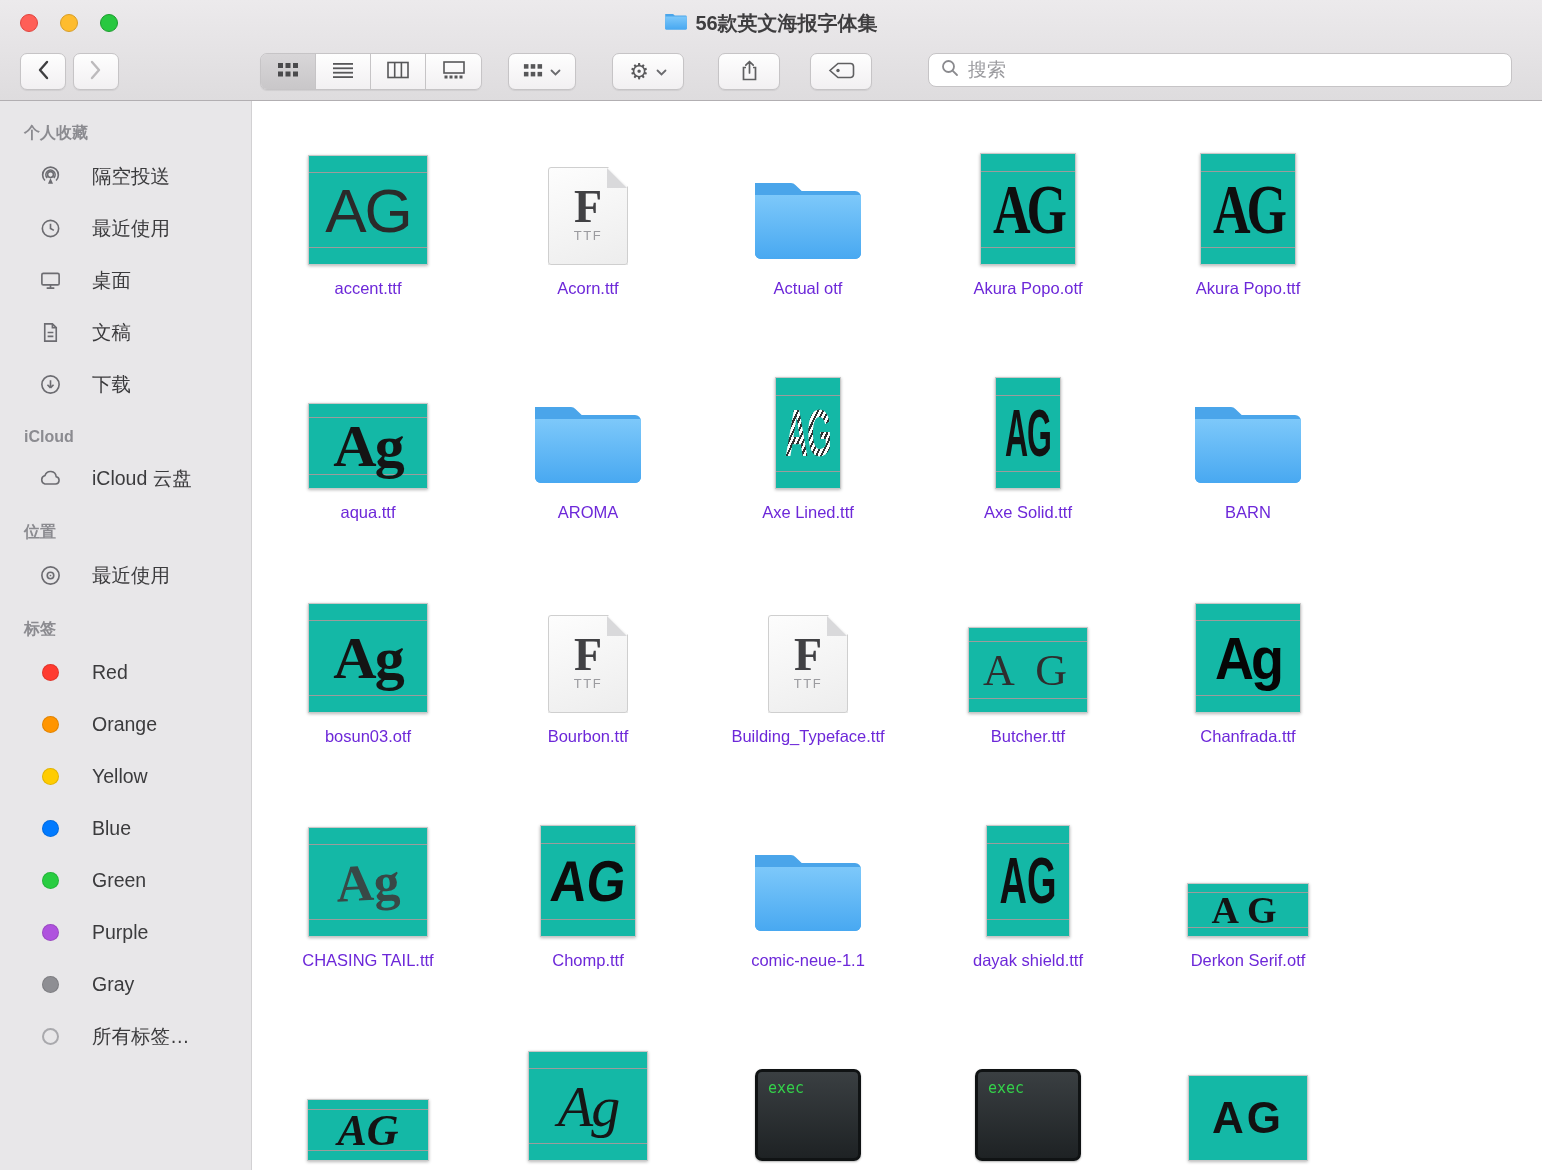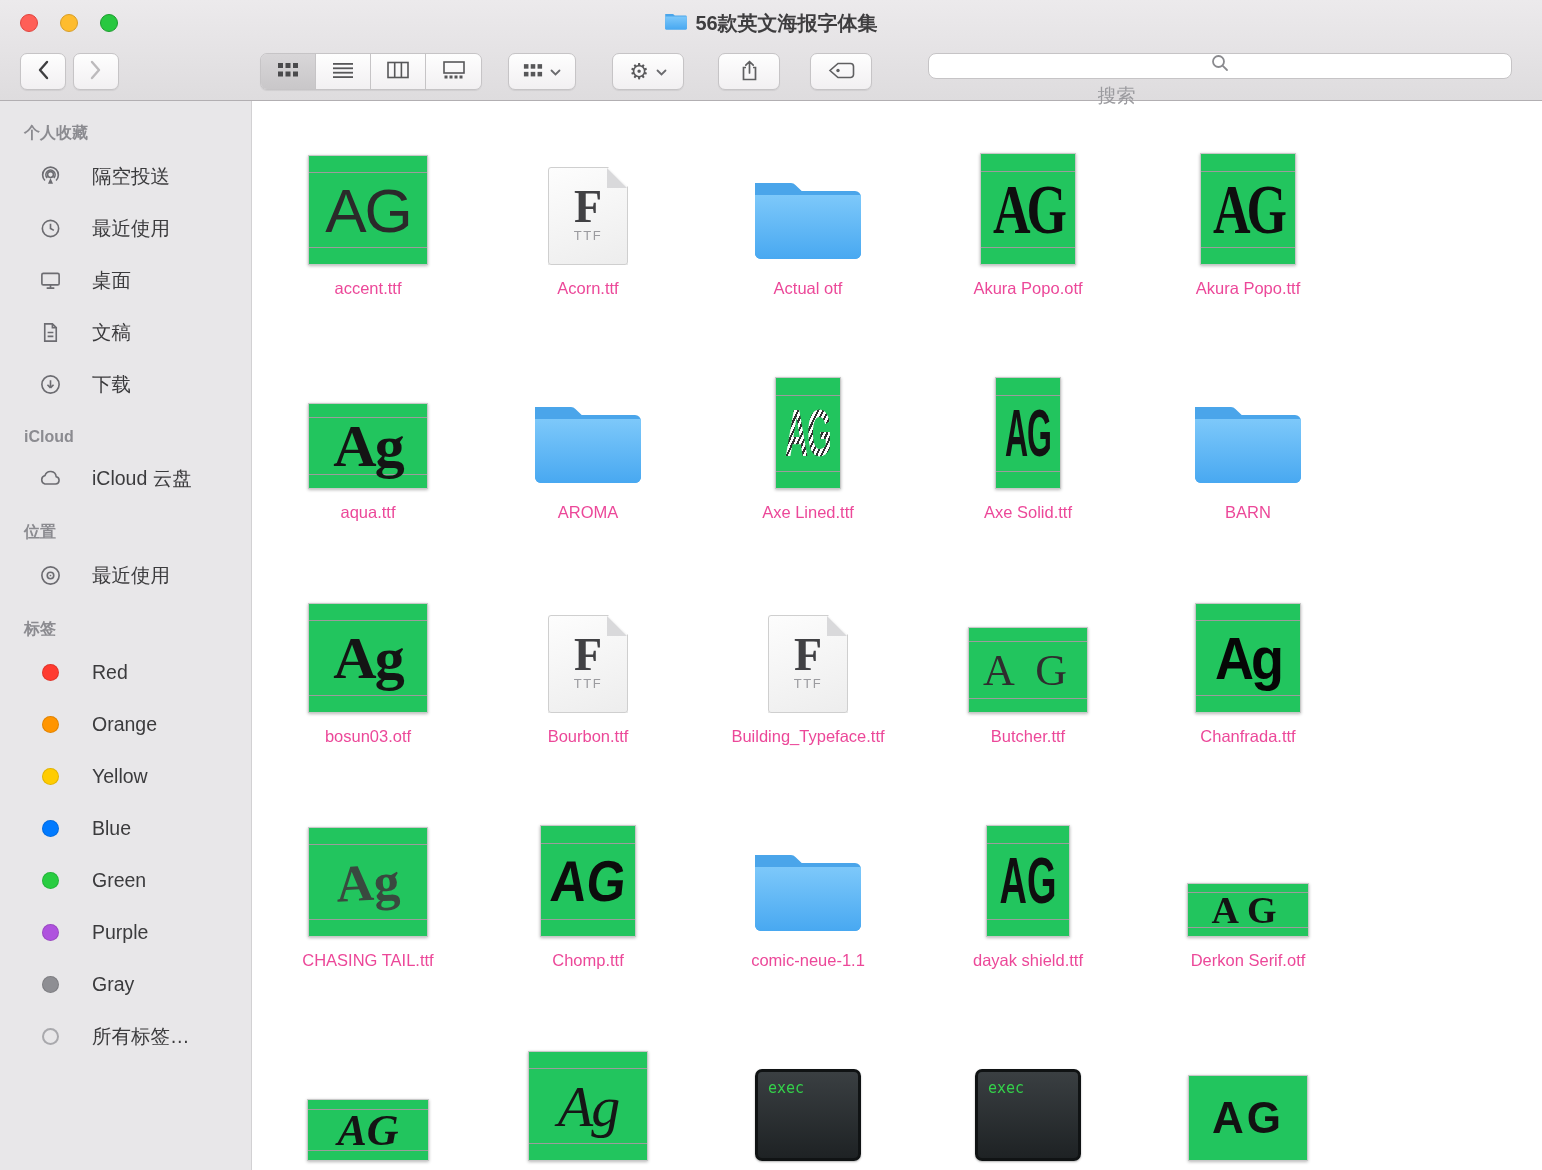--- a/index.html
+++ b/index.html
@@ -28,47 +28,47 @@
          border-radius:7px; overflow:hidden; box-shadow:0 1px 1px rgba(0,0,0,.07); }
   .seg-btn { width:55px; height:100%; border:none; border-right:1px solid #c6c4c6;
              background:linear-gradient(#fefefe,#f2f0f2); display:flex; align-items:center; justify-content:center; }
   .seg-btn:last-child { border-right:none; }
   .seg-btn.selected { background:linear-gradient(#d8d6d8,#c9c7c9); }
   .btn-group  { left:508px; width:68px; }
   .btn-action { left:612px; width:72px; }
   .btn-share  { left:718px; width:62px; }
   .btn-tag    { left:810px; width:62px; }
   .gear-glyph { font-size:22px; color:#59595b; line-height:1; font-family:"DejaVu Sans", sans-serif; }
-  .search { position:absolute; left:928px; right:30px; top:53px; height:26px; border:1px solid #c6c4c6;
-            border-radius:8px; background:#fff; display:flex; align-items:center; padding:0 12px; gap:9px;flex-direction:column; }
+  .search { position:absolute; left:928px; right:30px; top:53px; height:34px; border:1px solid #c6c4c6;
+            border-radius:8px; background:#fff; display:flex; align-items:center; padding:0 12px; gap:9px; }
   .search input { border:none; outline:none; flex:1; font-size:19px; color:#333; background:transparent; font-family:inherit; }
   .search input::placeholder { color:#9a9a9e; }
 
   
   .main { flex:1; display:flex; min-height:0; }
   .sidebar { width:252px; flex:none; background:#e8e7e9; border-right:1px solid #d2d1d3;
              padding-top:16px; overflow:hidden; }
   .sb-section { margin-bottom:12px; }
   .sb-header { color:#8b8b90; font-size:16px; font-weight:700; padding:6px 10px 6px 24px; }
   .sb-item { display:flex; align-items:center; gap:30px; padding-left:38px; height:52px; }
   .sb-icon { width:24px; height:24px; display:flex; align-items:center; justify-content:center; flex:none; }
   .sb-dot { width:17px; height:17px; border-radius:50%; flex:none; margin:0 3px 0 4px;
             box-shadow:inset 0 0 0 1px rgba(0,0,0,.12); }
   .sb-dot.outline { background:transparent !important; box-shadow:inset 0 0 0 2px #a9a9ad; }
   .sb-label { font-size:19.5px; color:#3b3b3d; white-space:nowrap; }
 
   .content { flex:1; background:#fff; overflow:hidden; padding:14px 0 0 6px; }
   .file-grid { display:grid; grid-template-columns:repeat(5,220px); grid-auto-rows:224px; }
   .file-item { display:flex; flex-direction:column; align-items:center; }
   .icon-wrap { height:150px; display:flex; align-items:flex-end; justify-content:center; }
-  .file-label { margin-top:13px; font-size:16.5px; color:#ec4899; text-align:center;
+  .file-label { margin-top:13px; font-size:16.5px; color:#6d28d9; text-align:center;
                 line-height:1.3; max-width:176px; overflow-wrap:break-word; }
 
   
-  .pv { position:relative; background:#22c55e; border:1px solid #c8c8c8; box-shadow:0 1px 3px rgba(0,0,0,.28);
+  .pv { position:relative; background:#14b8a6; border:1px solid #c8c8c8; box-shadow:0 1px 3px rgba(0,0,0,.28);
         display:flex; align-items:center; justify-content:center; overflow:hidden; }
   .pv.lines::before,.pv.lines::after { content:""; position:absolute; left:0; right:0; height:1px; background:#9c9c9c; }
   .pv.lines::before { top:15%; }
   .pv.lines::after { bottom:15%; }
   .a-square   { width:120px; height:110px; }
   .a-mid      { width:96px;  height:112px; }
   .a-mid2     { width:106px; height:110px; }
   .a-short    { width:120px; height:86px; }
   .a-narrow   { width:66px;  height:112px; }
   .a-narrow2  { width:84px;  height:112px; }

